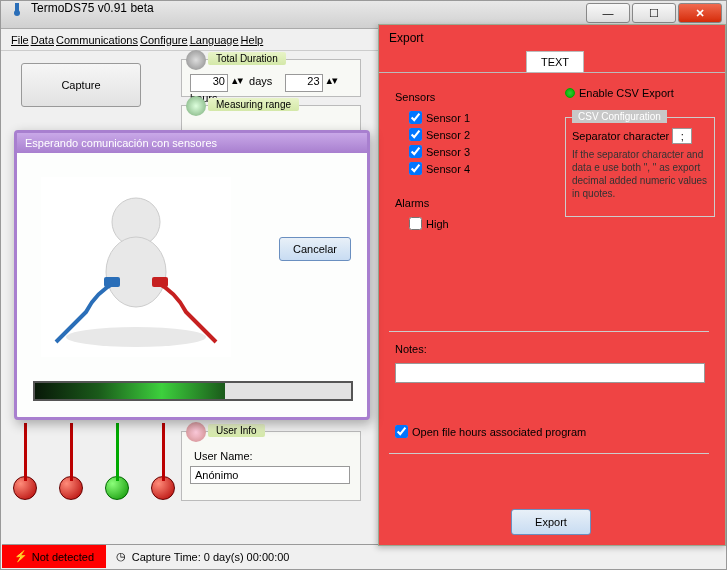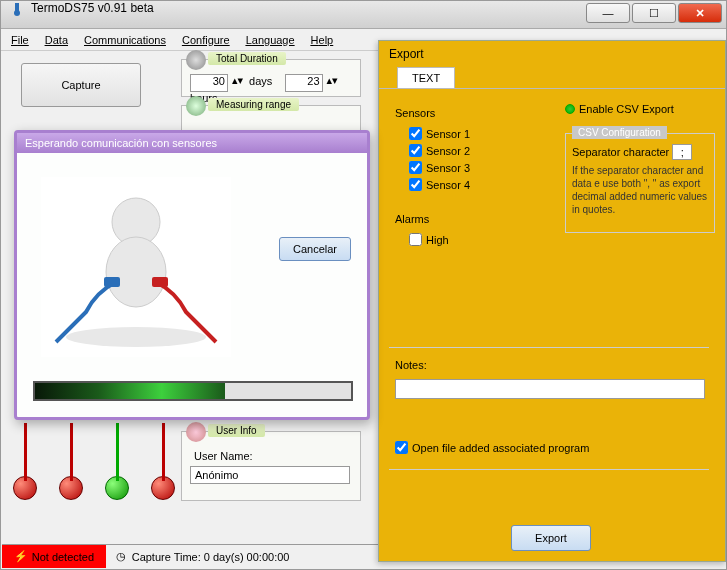--- a/index.html
+++ b/index.html
@@ -6,21 +6,21 @@
 body { background: #ece9d8; width: 727px; height: 570px; position: relative; overflow: hidden; }
 
 .main-window { position: absolute; left: 0; top: 0; width: 727px; height: 570px; background: #f0f0f0; border: 1px solid #999; }
 .titlebar { height: 28px; background: linear-gradient(#e8e8e8, #d0d0d0); border-bottom: 1px solid #aaa; display: flex; padding: 0 8px; }
 .titlebar-icon { width: 16px; height: 16px; margin-right: 6px; display: inline-flex; align-items: center; justify-content: center; }
 .titlebar-text { font-size: 12px; }
 .win-controls { position: absolute; right: 4px; top: 2px; display: flex; gap: 2px; }
 .win-btn { width: 44px; height: 20px; border: 1px solid #888; background: linear-gradient(#f8f8f8,#e0e0e0); border-radius: 3px; display: flex; align-items: center; justify-content: center; cursor: pointer; font-size: 11px; }
 .win-btn.close { background: linear-gradient(#f06a4f,#d62c0a); color: #fff; font-weight: bold; }
 
-.menubar { height: 22px; display: flex; align-items: center; padding: 0 10px; gap: 16px; border-bottom: 1px solid #ccc; }
+.menubar { height: 22px; display: flex; align-items: center; padding: 0 10px; gap: 2px; border-bottom: 1px solid #ccc; }
 .menu-item { cursor: pointer; text-decoration: underline; color: #000; }
 .menu-item:first-letter { text-decoration: underline; }
 
 .content { position: relative; padding: 8px; height: calc(100% - 50px); }
 
 .capture-btn { position: absolute; left: 20px; top: 12px; width: 120px; height: 44px; background: linear-gradient(#f6f6f6,#e2e2e2); border: 1px solid #999; border-radius: 3px; cursor: pointer; }
 
 .group-box { position: absolute; border: 1px solid #bbb; background: #f8f9f5; padding: 14px 8px 8px; }
 .group-label { position: absolute; top: -8px; left: 26px; background: linear-gradient(#e8f4c8,#d4e8a8); padding: 1px 8px; font-size: 10px; border-radius: 2px; }
 .group-icon { position: absolute; top: -10px; left: 4px; width: 20px; height: 20px; border-radius: 50%; background: #888; }
@@ -49,23 +49,23 @@
 
 .modal { position: absolute; left: 14px; top: 130px; width: 356px; height: 290px; background: #fdfefd; border: 3px solid #a87fcf; border-radius: 4px; box-shadow: 2px 4px 12px rgba(0,0,0,0.3); z-index: 20; }
 .modal-title { background: linear-gradient(#c9a8e8,#a87fcf); color: #fff; padding: 4px 8px; font-size: 11px; }
 .modal-body { position: relative; height: calc(100% - 22px); padding: 24px; }
 .modal-img { width: 190px; height: 180px; background: #fff; display: flex; align-items: center; justify-content: center; }
 .cancel-btn { position: absolute; right: 16px; top: 84px; width: 72px; height: 24px; background: linear-gradient(#e8f0f8,#c8dcf2); border: 1px solid #6a8fc0; border-radius: 3px; cursor: pointer; }
 .progress-outer { position: absolute; left: 16px; bottom: 14px; width: 320px; height: 20px; border: 2px solid #555; background: #e2e2e2; }
 .progress-inner { height: 100%; width: 60%; background: linear-gradient(90deg,#081808,#1a5a1a,#3dd03d,#1a5a1a); }
 
 
-.export-panel { position: absolute; left: 378px; top: 40px; width: 348px; height: 522px; background: #eab308; border: 1px solid #9aa892; box-shadow: -1px 2px 6px rgba(0,0,0,0.25); z-index: 10; }
+.export-panel { position: absolute; left: 378px; top: 24px; width: 348px; height: 522px; background: #ef4444; border: 1px solid #9aa892; box-shadow: -1px 2px 6px rgba(0,0,0,0.25); z-index: 10; }
 .export-title { padding: 6px 10px; font-size: 12px; }
-.tab-strip { display: flex; border-bottom: 1px solid #bbb; padding-left: 18px; }
+.tab-strip { display: flex; border-bottom: 1px solid #bbb; padding-left: 8px; justify-content: center; }
 .tab { padding: 4px 14px; border: 1px solid #bbb; border-bottom: none; background: #fff; margin-right: 2px; cursor: pointer; }
 .export-body { padding: 18px 16px; position: relative; }
 .section-label { font-size: 11px; margin-bottom: 8px; }
 .chk-row { margin: 4px 0 4px 14px; display: flex; align-items: center; gap: 4px; }
 .chk-row input { width: 13px; height: 13px; }
 .radio-csv { position: absolute; left: 186px; top: 14px; display: flex; align-items: center; gap: 4px; }
 .radio-csv .dot { width: 10px; height: 10px; border-radius: 50%; border: 1px solid #0a0; background: radial-gradient(circle,#3c3,#0a0); }
 .csv-group { position: absolute; left: 186px; top: 44px; width: 150px; border: 1px solid #ccc; padding: 10px 6px 16px; }
 .csv-group-label { position: absolute; top: -8px; left: 6px; background: #c8c8c8; color: #fff; padding: 1px 6px; font-size: 10px; }
 .csv-group .row { margin-bottom: 4px; }
@@ -214,21 +214,21 @@
     <div style="position:absolute;left:16px;top:270px">
       <div class="section-label">Notes:</div>
       <input class="notes-input" style="">
     </div>
 
     <div class="sep-line" style="top:380px;width:320px"></div>
   </div>
 
   <div class="open-file-row">
     <input type="checkbox" checked="" style="">
-    <span>Open file added associated program</span>
+    <span>Open file hours associated program</span>
   </div>
 
   <button class="export-btn">Export</button>
 </div>
 
 <div class="modal">
   <div class="modal-title">Esperando comunicación con sensores</div>
   <div class="modal-body">
     <div class="modal-img">
       <svg width="180" height="170" viewBox="0 0 180 170">

